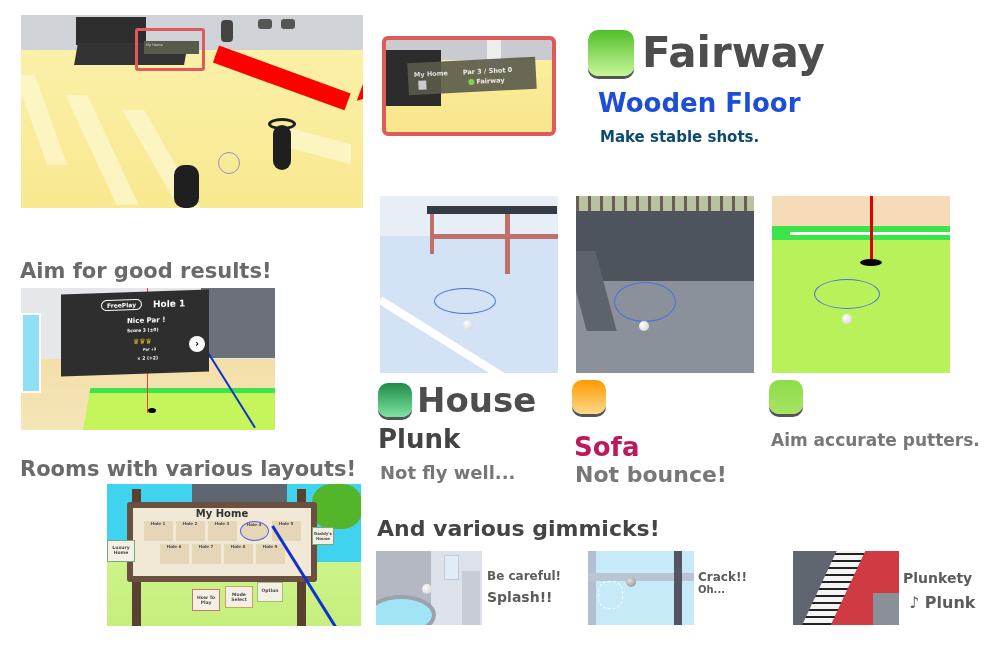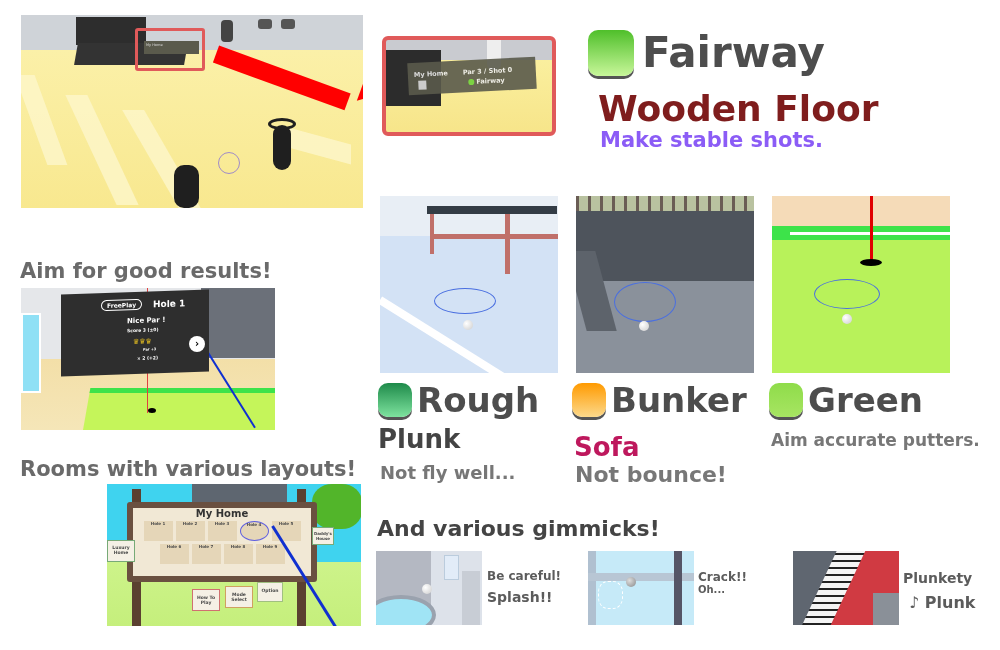--- a/index.html
+++ b/index.html
@@ -63,22 +63,22 @@
     <span class="abs" style="left:55px;top:8px">Par 3 / Shot 0</span>
     <span class="abs" style="left:60px;top:19px;width:6px;height:6px;border-radius:50%;background:#6fd13a"></span>
     <span class="abs" style="left:68px;top:18px">Fairway</span>
   </div>
 </div>
 
 <div class="abs" style="left:588px;top:28px;display:flex;align-items:center">
   <span class="chip" style="width:46px;height:46px;background:linear-gradient(180deg,#4fbf2a,#c8f79a)"></span>
   <span class="hdr" style="font-size:42px;margin-left:8px;color:#4d4d4d">Fairway</span>
 </div>
-<div class="abs hdr" style="left:598px;top:88px;font-size:36px;color:#7f1d1d">Wooden Floor</div>
-<div class="abs hdr" style="left:600px;top:128px;font-size:21px;color:#8b5cf6">Make stable shots.</div>
+<div class="abs hdr" style="left:598px;top:88px;font-size:26px;color:#1d4ed8">Wooden Floor</div>
+<div class="abs hdr" style="left:600px;top:128px;font-size:15px;color:#0c4a6e">Make stable shots.</div>
 
 <div id="rough" class="shot">
   <div class="abs" style="left:0;top:0;width:178px;height:40px;background:#e8eef5"></div>
   <div class="abs" style="left:47px;top:10px;width:130px;height:8px;background:#333c45"></div>
   <div class="abs" style="left:50px;top:18px;width:4px;height:40px;background:#c0706a"></div>
   <div class="abs" style="left:125px;top:18px;width:5px;height:60px;background:#c0706a"></div>
   <div class="abs" style="left:50px;top:38px;width:128px;height:5px;background:#c0706a"></div>
   <div class="abs" style="left:0;top:100px;width:200px;height:8px;background:#fff;transform:rotate(32deg);transform-origin:left"></div>
   <div class="ring" style="left:54px;top:92px;width:62px;height:26px"></div>
   <div class="ball" style="left:83px;top:124px"></div>
@@ -95,35 +95,33 @@
   <div class="abs" style="left:0;top:30px;width:178px;height:14px;background:#3de34a"></div>
   <div class="abs" style="left:18px;top:36px;width:160px;height:3px;background:#fff"></div>
   <div class="abs" style="left:98px;top:0;width:3px;height:66px;background:#e00000"></div>
   <div class="abs" style="left:88px;top:63px;width:22px;height:7px;border-radius:50%;background:#000"></div>
   <div class="ring" style="left:42px;top:83px;width:66px;height:30px"></div>
   <div class="ball" style="left:70px;top:118px"></div>
 </div>
 
 <div class="abs" style="left:378px;top:380px;display:flex;align-items:center">
   <span class="chip" style="width:34px;height:34px;background:linear-gradient(180deg,#1e8a4a,#7ee39f)"></span>
-  <span class="hdr" style="font-size:34px;margin-left:5px;color:#4d4d4d">Rough</span>
+  <span class="hdr" style="font-size:34px;margin-left:5px;color:#4d4d4d">House</span>
 </div>
 <div class="abs hdr" style="left:378px;top:424px;font-size:26px;color:#444">Plunk</div>
 <div class="abs hdr" style="left:380px;top:462px;font-size:18px;color:#777">Not fly well...</div>
 
 <div class="abs" style="left:572px;top:380px;display:flex;align-items:center">
   <span class="chip" style="width:34px;height:34px;background:linear-gradient(180deg,#ff9a00,#fcd98b)"></span>
-  <span class="hdr" style="font-size:34px;margin-left:5px;color:#4d4d4d">Bunker</span>
 </div>
 <div class="abs hdr" style="left:574px;top:432px;font-size:26px;color:#be185d">Sofa</div>
 <div class="abs hdr" style="left:575px;top:462px;font-size:22px;color:#777">Not bounce!</div>
 
 <div class="abs" style="left:769px;top:380px;display:flex;align-items:center">
   <span class="chip" style="width:34px;height:34px;background:linear-gradient(180deg,#8fdc4a,#a7e562)"></span>
-  <span class="hdr" style="font-size:34px;margin-left:5px;color:#4d4d4d">Green</span>
 </div>
 <div class="abs hdr" style="left:771px;top:430px;font-size:17px;color:#777">Aim accurate putters.</div>
 
 <div class="abs hdr" style="left:20px;top:259px;font-size:21px;color:#6a6a6a">Aim for good results!</div>
 <div id="s3" class="shot">
   <div class="abs" style="left:0;top:25px;width:20px;height:80px;background:#8fe0f5;border:2px solid #fff"></div>
   <div class="abs" style="left:180px;top:0;width:80px;height:70px;background:#6b7079"></div>
   <div class="abs" style="left:65px;top:100px;width:200px;height:50px;background:#c5f55a;border-top:5px solid #3de34a;transform:skewX(-10deg)"></div>
   <div class="abs" style="left:126px;top:0;width:1px;height:125px;background:#e04040"></div>
   <div class="abs" style="left:127px;top:120px;width:8px;height:5px;border-radius:50%;background:#000"></div>

